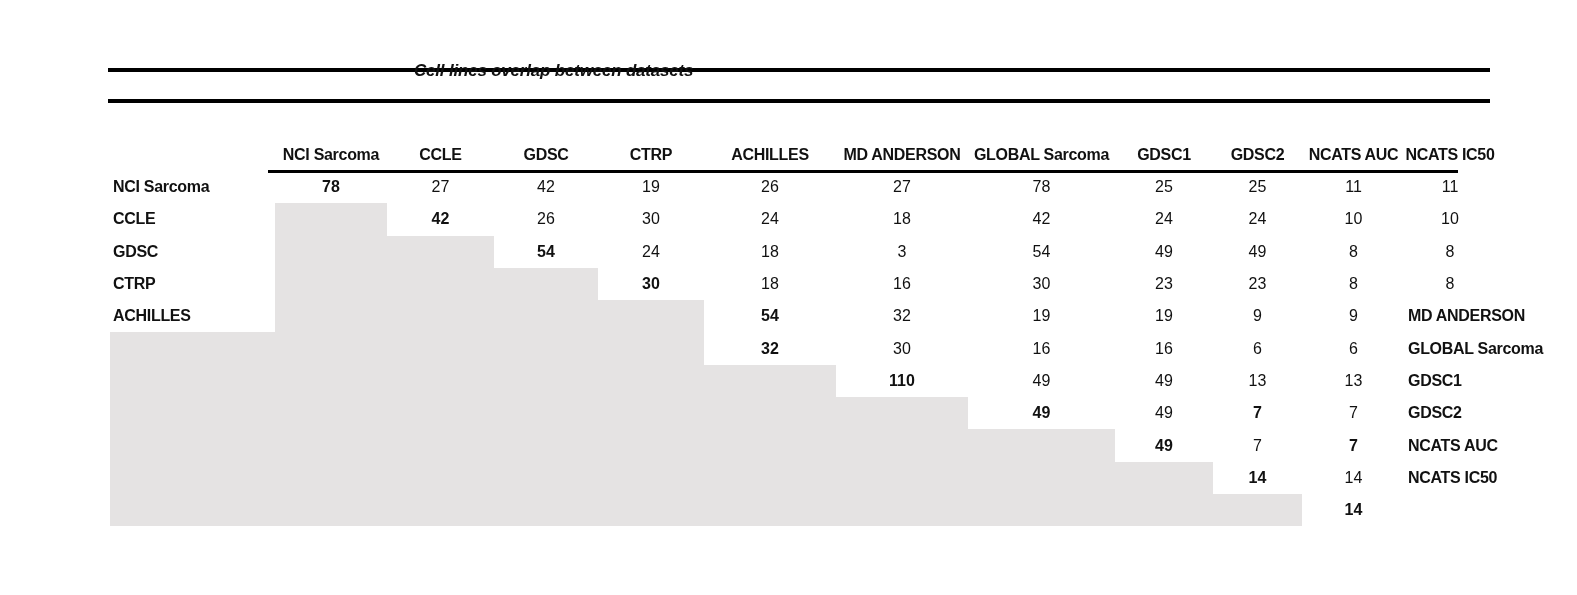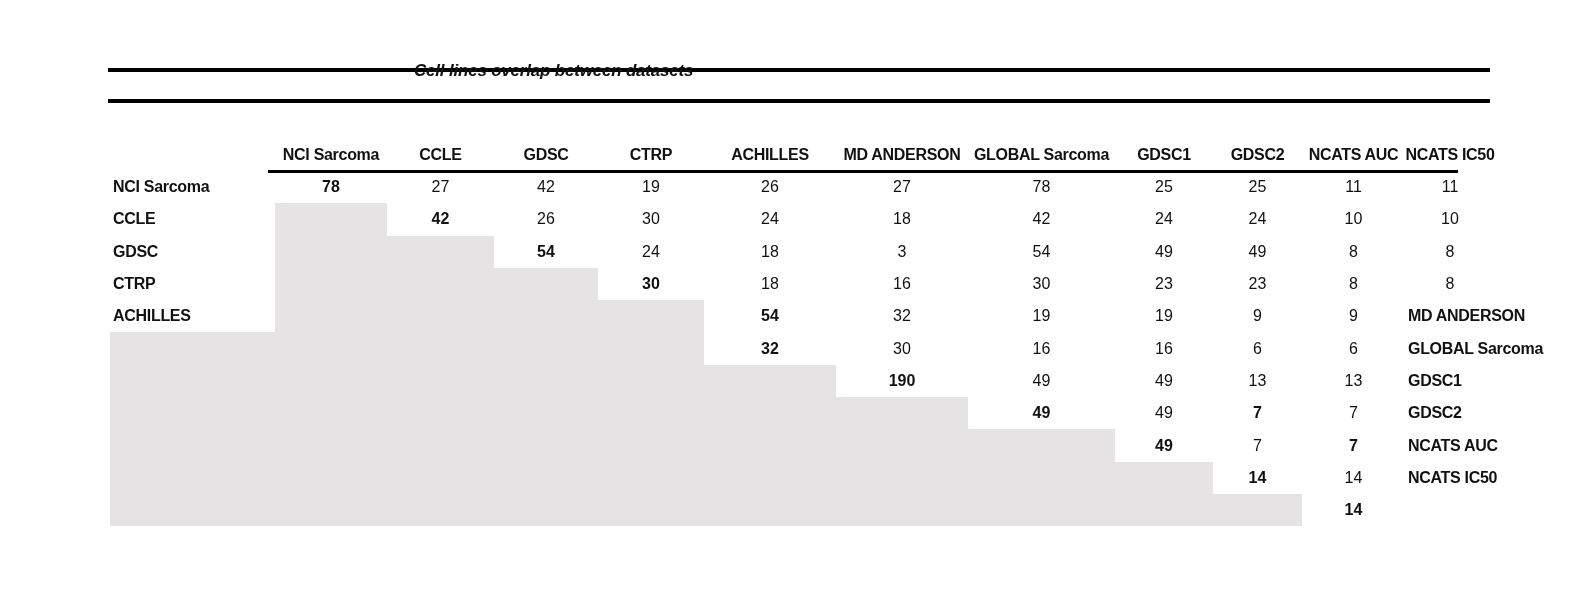--- a/index.html
+++ b/index.html
@@ -138,21 +138,21 @@
       <div class="cell">16</div>
       <div class="cell">6</div>
       <div class="cell">6</div>
       <div class="rlabel">GLOBAL Sarcoma</div>
       <div class="cell shaded"></div>
       <div class="cell shaded"></div>
       <div class="cell shaded"></div>
       <div class="cell shaded"></div>
       <div class="cell shaded"></div>
       <div class="cell shaded"></div>
-      <div class="cell bold">190</div>
+      <div class="cell bold">110</div>
       <div class="cell">49</div>
       <div class="cell">49</div>
       <div class="cell">13</div>
       <div class="cell">13</div>
       <div class="rlabel">GDSC1</div>
       <div class="cell shaded"></div>
       <div class="cell shaded"></div>
       <div class="cell shaded"></div>
       <div class="cell shaded"></div>
       <div class="cell shaded"></div>

